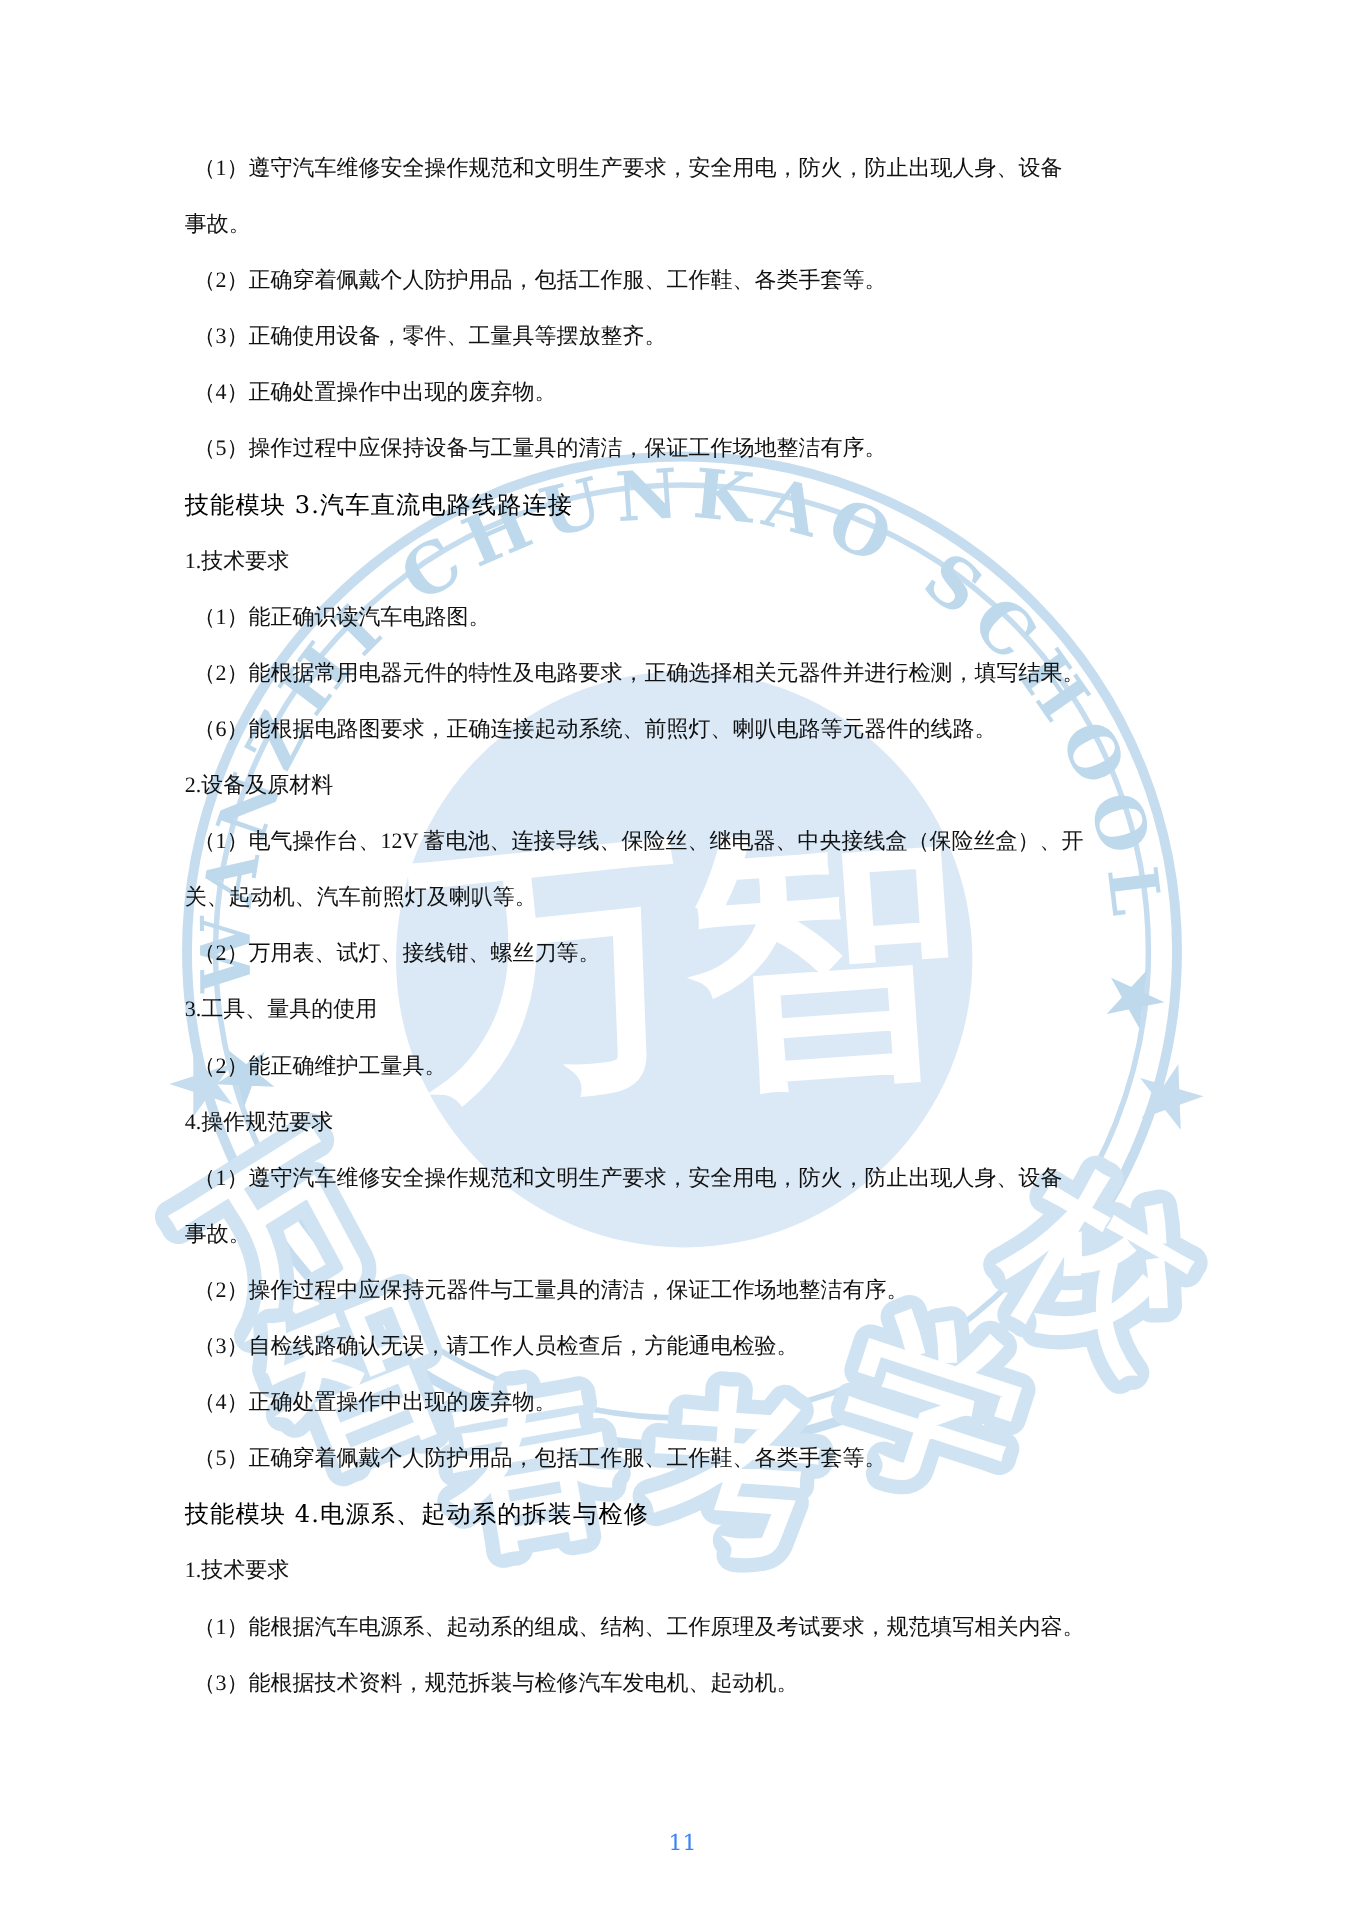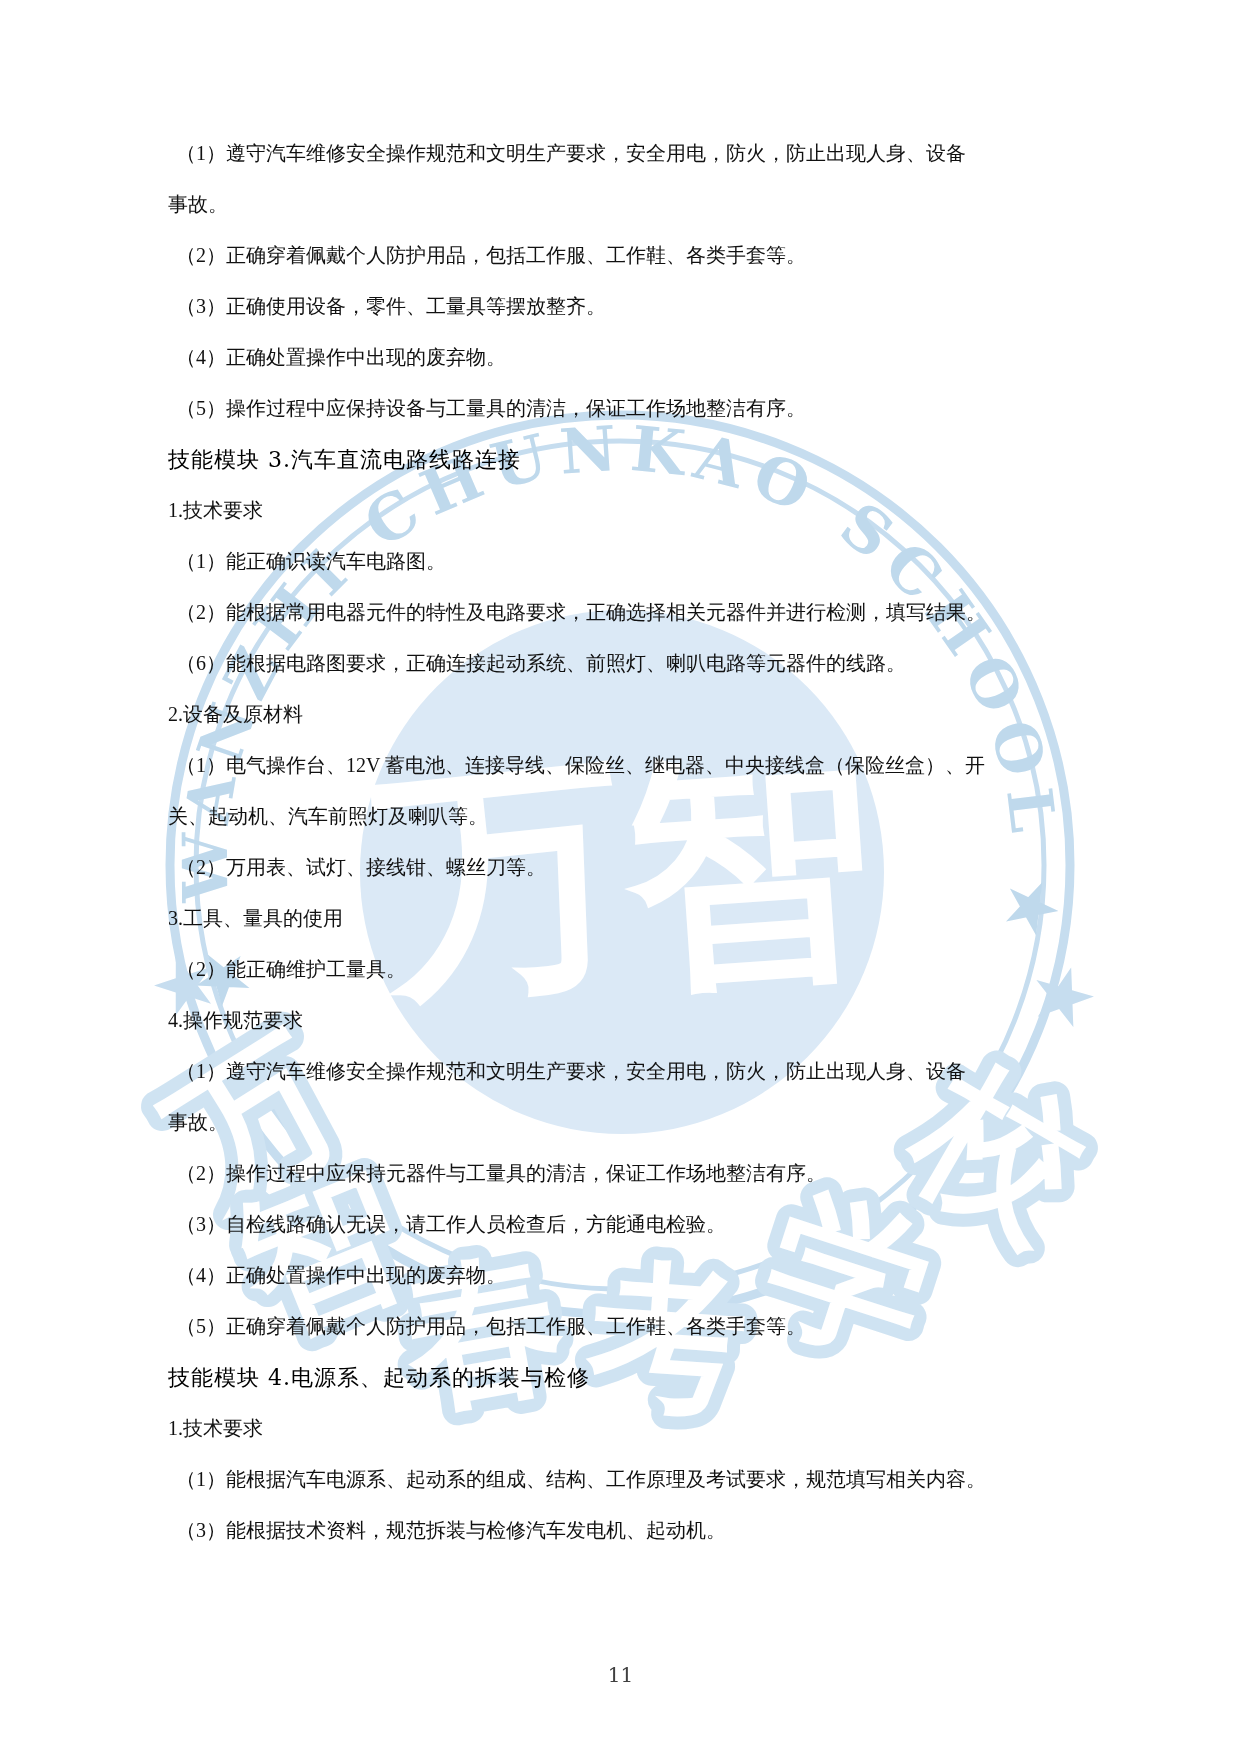--- a/index.html
+++ b/index.html
@@ -70,21 +70,21 @@
     font-size:22px;
     line-height:51px;
     font-weight:normal;
     color:#000000;
     letter-spacing:1px;
   }
   .pageno {
     position:absolute; left:0; top:1660px; width:100%;
     text-align:center;
     font-size:20px; line-height:30px;
-    color:#404040;
+    color:#3b82f6;
     z-index:1;
   }
 </style>
 </head>
 <body>
 
 <div class="page">
 
   <svg class="watermark" width="1241" height="1754" viewBox="0 0 1241 1754">
     <defs>

